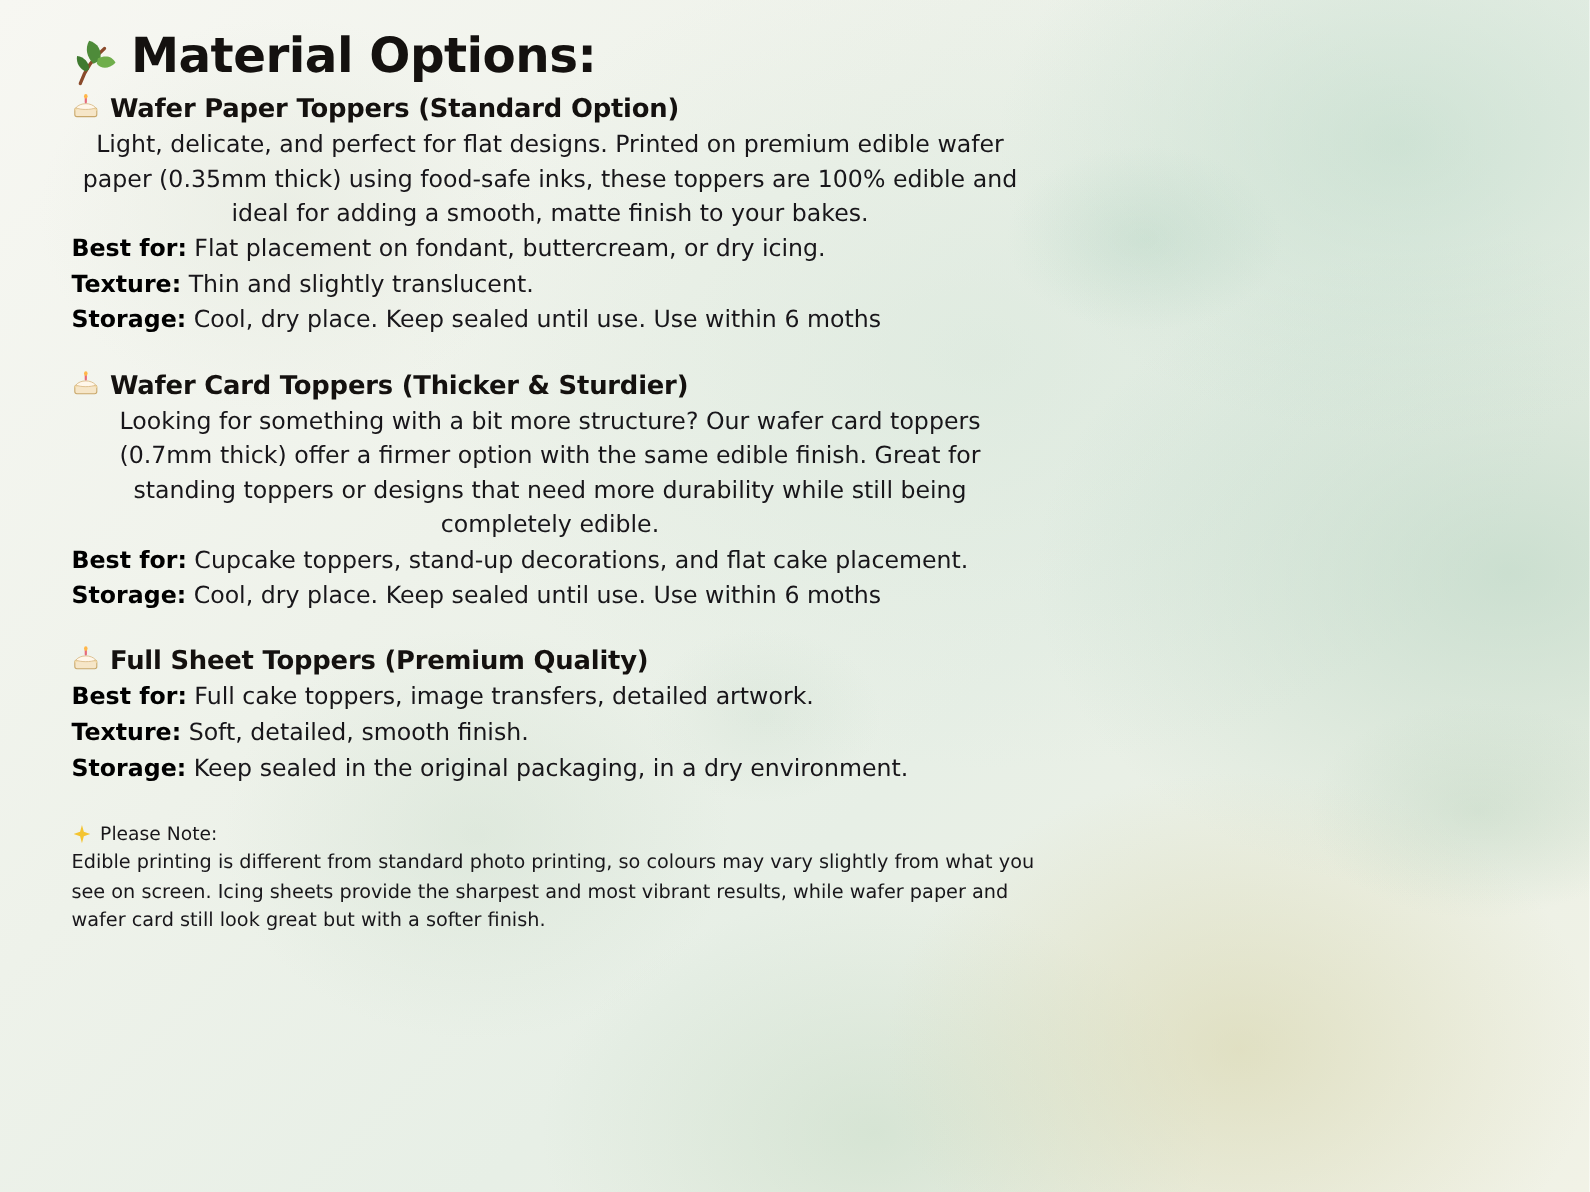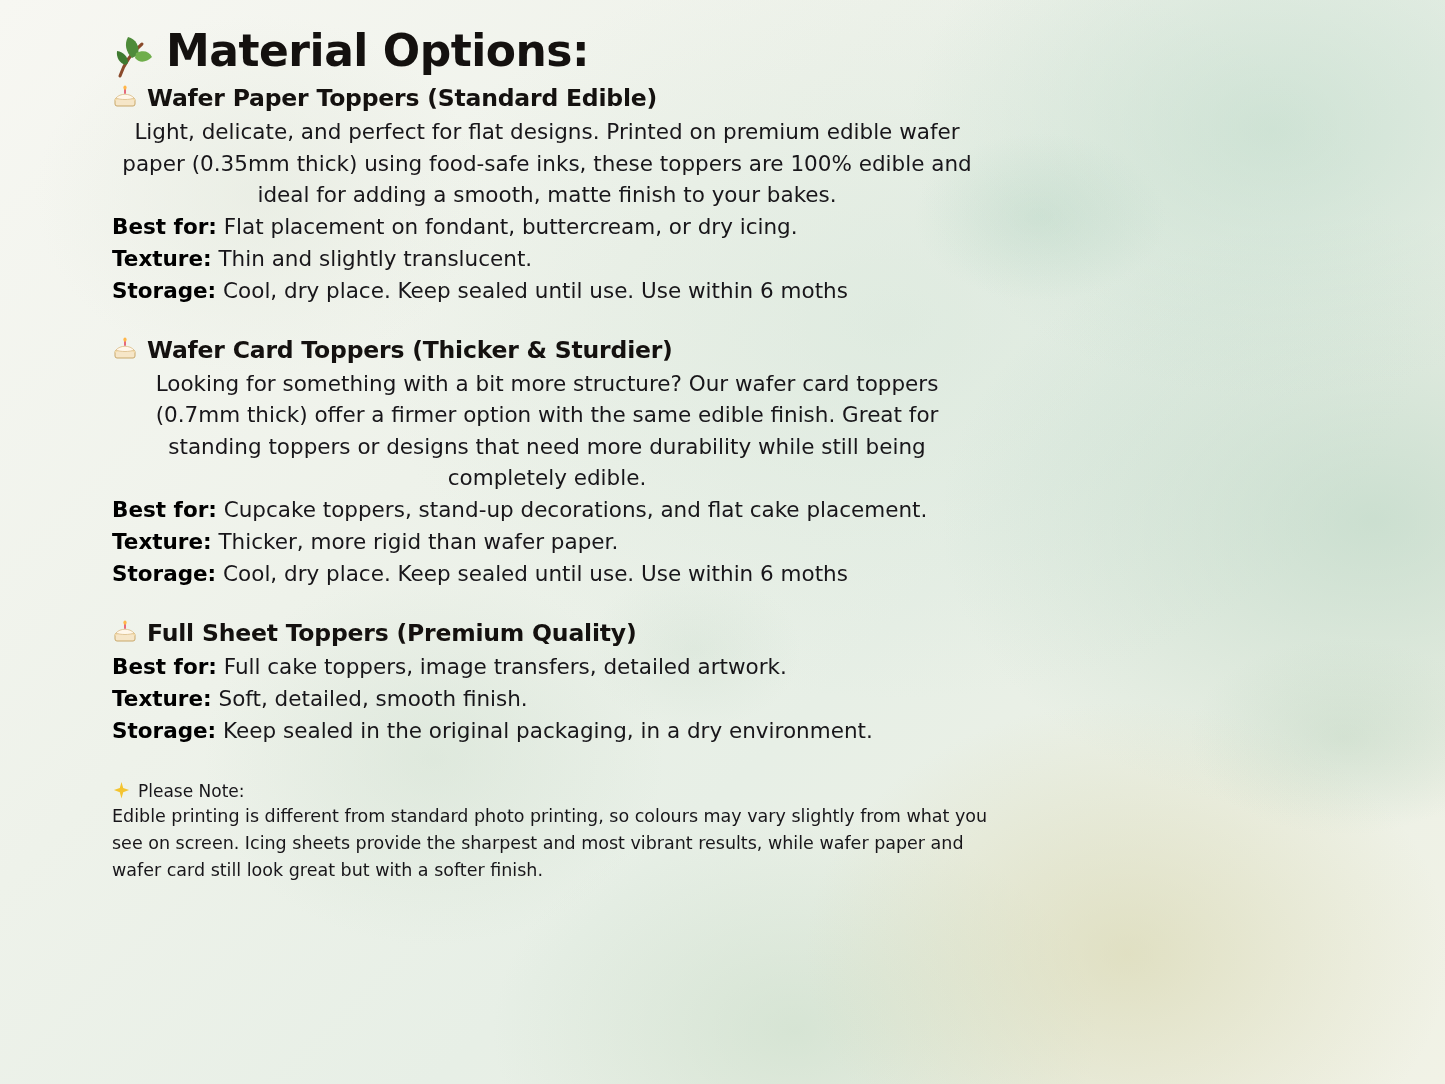--- a/index.html
+++ b/index.html
@@ -34,21 +34,21 @@
     background:
       radial-gradient(ellipse 180px 120px at 72% 20%, rgba(160,200,180,0.25) 0%, rgba(160,200,180,0) 70%),
       radial-gradient(ellipse 220px 140px at 93% 68%, rgba(170,200,175,0.28) 0%, rgba(170,200,175,0) 70%),
       radial-gradient(ellipse 150px 110px at 48% 60%, rgba(180,205,185,0.18) 0%, rgba(180,205,185,0) 72%);
     pointer-events: none;
   }
 
   .content {
     position: relative;
     z-index: 2;
-    padding: 28px 40px 0 112px;
+    padding: 28px 40px 0 65px;
     box-sizing: border-box;
   }
 
   
   .title-row {
     display: flex;
     align-items: center;
     gap: 12px;
     margin-bottom: 10px;
   }
@@ -160,21 +160,21 @@
 
       <div class="section">
         <div class="section-head">
           <svg class="cake-icon" viewBox="0 0 26 26" aria-hidden="true">
             <rect x="3" y="13" width="20" height="8" rx="2" fill="#f6e6c8" stroke="#c9a86b" stroke-width="1"></rect>
             <path d="M3 14 C7 10 19 10 23 14 L23 16 C19 12 7 12 3 16 Z" fill="#f3d9a6"></path>
             <path d="M4 13 C8 8 18 8 22 13 C18 15 8 15 4 13 Z" fill="#fff7ea" stroke="#d9bb87" stroke-width="0.8"></path>
             <rect x="12" y="3" width="2" height="6" rx="1" fill="#e76a7a"></rect>
             <ellipse cx="13" cy="2.6" rx="1.6" ry="2.2" fill="#ffb648"></ellipse>
           </svg>
-          <div class="section-title">Wafer Paper Toppers (Standard Edible)</div>
+          <div class="section-title">Wafer Paper Toppers (Standard Option)</div>
         </div>
         <div class="body-text">Light, delicate, and perfect for flat designs. Printed on premium edible wafer paper (0.35mm thick) using food-safe inks, these toppers are 100% edible and ideal for adding a smooth, matte finish to your bakes.</div>
         <div class="kv">
           <b>Best for:</b>
           <span>Flat placement on fondant, buttercream, or dry icing.</span>
         </div>
         <div class="kv">
           <b>Texture:</b>
           <span>Thin and slightly translucent.</span>
         </div>
@@ -194,24 +194,20 @@
             <ellipse cx="13" cy="2.6" rx="1.6" ry="2.2" fill="#ffb648"></ellipse>
           </svg>
           <div class="section-title">Wafer Card Toppers (Thicker &amp; Sturdier)</div>
         </div>
         <div class="body-text">Looking for something with a bit more structure? Our wafer card toppers (0.7mm thick) offer a firmer option with the same edible finish. Great for standing toppers or designs that need more durability while still being completely edible.</div>
         <div class="kv">
           <b>Best for:</b>
           <span>Cupcake toppers, stand-up decorations, and flat cake placement.</span>
         </div>
         <div class="kv">
-          <b>Texture:</b>
-          <span>Thicker, more rigid than wafer paper.</span>
-        </div>
-        <div class="kv">
           <b>Storage:</b>
           <span>Cool, dry place. Keep sealed until use. Use within 6 moths</span>
         </div>
       </div>
 
       <div class="section">
         <div class="section-head">
           <svg class="cake-icon" viewBox="0 0 26 26" aria-hidden="true">
             <rect x="3" y="13" width="20" height="8" rx="2" fill="#f6e6c8" stroke="#c9a86b" stroke-width="1"></rect>
             <path d="M3 14 C7 10 19 10 23 14 L23 16 C19 12 7 12 3 16 Z" fill="#f3d9a6"></path>

